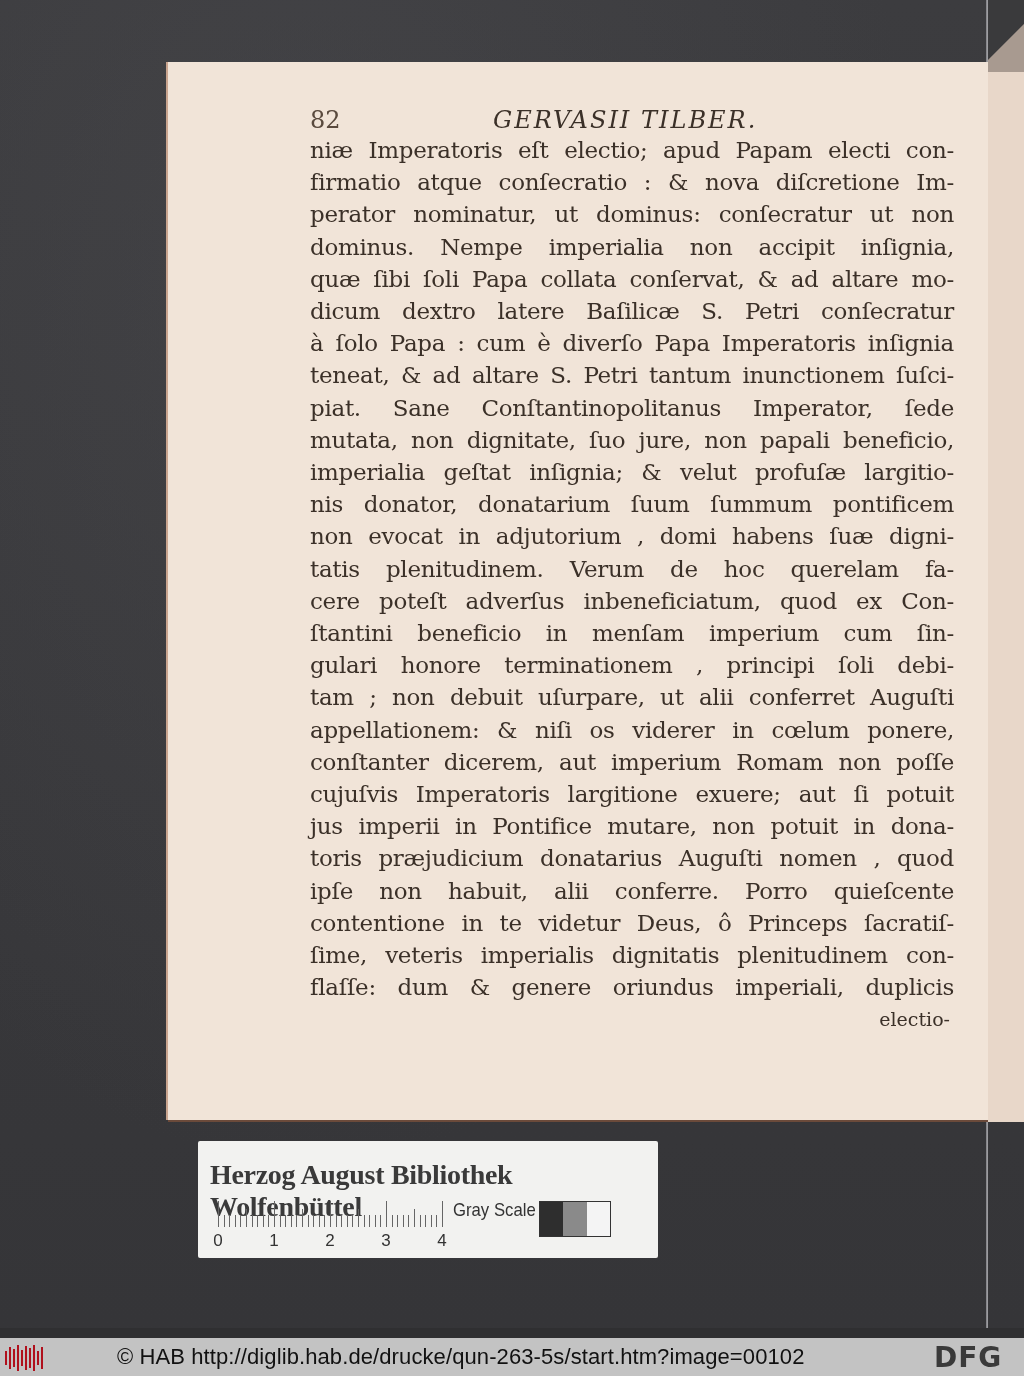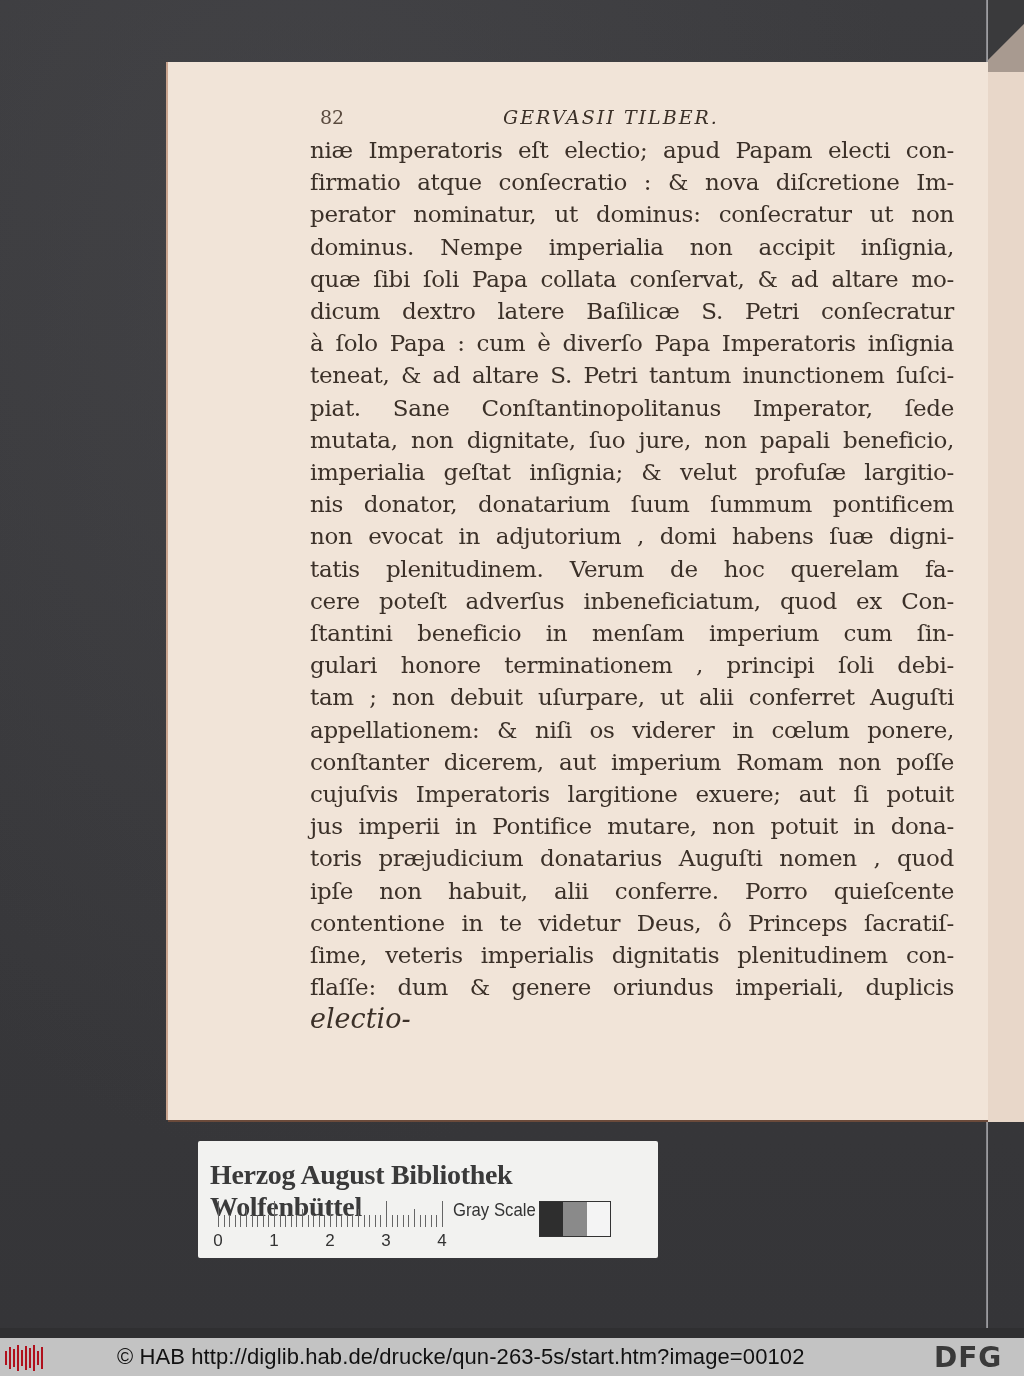--- a/index.html
+++ b/index.html
@@ -31,38 +31,38 @@
     position:absolute; left:168px; top:62px; width:820px; height:1058px;
     background:#f1e4d8;
     box-shadow: -2px 0 0 #c9a48e, 0 2px 0 #6b4a3a;
   }
   .page-inner {
     position:absolute; left:142px; top:44px; width:644px;
     color:#3b3028;
   }
   .running-head {
     position:relative; height:28px; font-style:italic;
-    font-size:19px; letter-spacing:2px;margin-left:10px;
+    font-size:24px; letter-spacing:2px;
   }
   .running-head .pagenum {
     position:absolute; left:0; top:0; font-style:normal; letter-spacing:0;
     color:#5a4a3e;
   }
   .running-head .title {
     position:absolute; left:183px; top:0;
   }
   .body-text {
     font-size:23px; line-height:32.2px; text-align:justify;
     text-align-last:justify; letter-spacing:-0.3px;
   }
   .body-text .line {
     display:block; white-space:nowrap; text-align:justify; text-align-last:justify;
   }
   .catchword {
-    font-size:27px; line-height:32px; text-align:left; padding-right:4px;font-style:italic;
+    font-size:19px; line-height:32px; text-align:right; padding-right:4px;
   }
   .target-card {
     position:absolute; left:198px; top:1141px; width:460px; height:117px;
     background:#f2f2f0; border-radius:2px;
   }
   .target-title {
     position:absolute; left:12px; top:18px; font-family:"Liberation Serif", serif;
     font-weight:bold; font-size:28px; color:#3a3a3a; letter-spacing:-0.3px;
   }
   .ruler {

